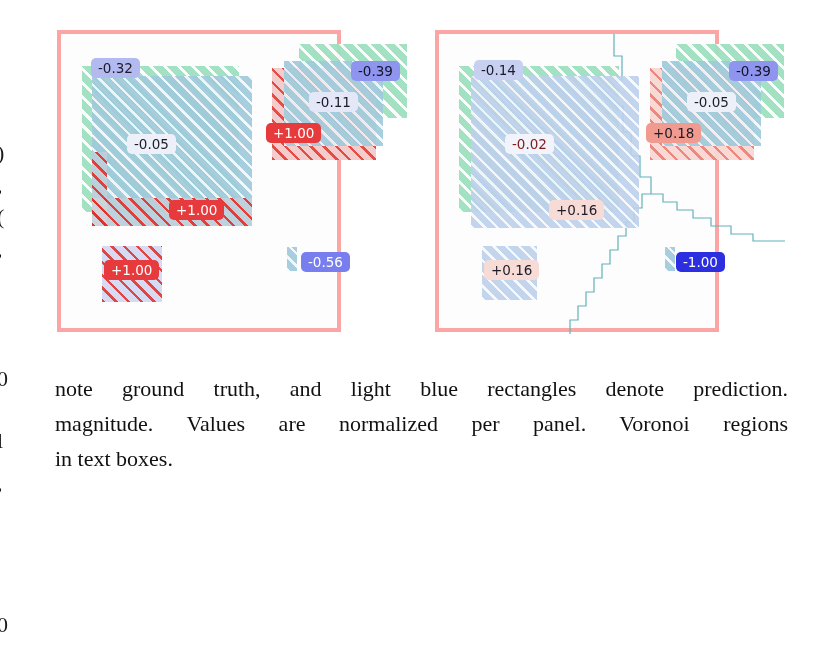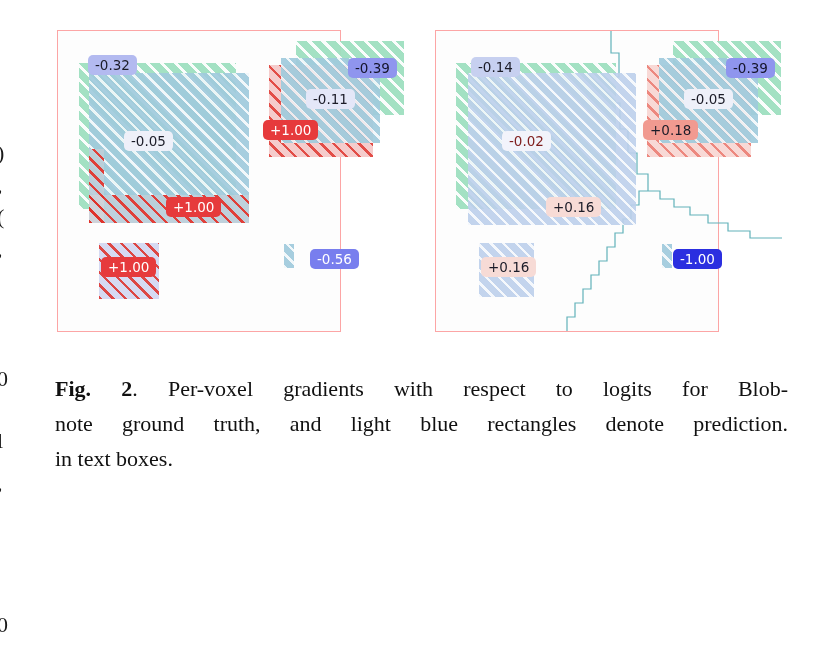--- a/index.html
+++ b/index.html
@@ -3,21 +3,21 @@
 <meta charset="utf-8">
 <style>
   html,body{margin:0;padding:0;}
   body{
     width:840px;height:656px;position:relative;overflow:hidden;
     background:#ffffff;
   }
   
   .panel{
     position:absolute;width:284px;height:302px;
-    background:#fdfdfd;border:1px solid #fca5a5;box-sizing:border-box;
+    background:#fdfdfd;border:4px solid #fca5a5;box-sizing:border-box;
   }
   .rect{position:absolute;}
   .h-green{
     background-color:#9fe0c0;
     background-image:repeating-linear-gradient(45deg,rgba(255,255,255,.95) 0px,rgba(255,255,255,.95) 3px,transparent 3px,transparent 10px);
     opacity:.95;
   }
   .h-blue{
     background-color:#a0cbdd;
     background-image:repeating-linear-gradient(45deg,rgba(255,255,255,.85) 0px,rgba(255,255,255,.85) 2.5px,transparent 2.5px,transparent 9px);
@@ -94,21 +94,21 @@
 
   <div class="rect h-blue" style="left:226px;top:213px;width:10px;height:24px"></div>
 
   <span class="vlabel" style="left: 30px; top: 24px; background-color: rgb(179, 186, 240); color: rgb(28, 28, 40);">-0.32</span>
   <span class="vlabel" style="left: 66px; top: 100px; background-color: rgb(238, 240, 249); color: rgb(28, 28, 40);">-0.05</span>
   <span class="vlabel" style="left: 108px; top: 166px; background-color: rgb(230, 58, 60); color: rgb(255, 255, 255);">+1.00</span>
   <span class="vlabel" style="left: 290px; top: 27px; background-color: rgb(143, 149, 238); color: rgb(20, 20, 42);">-0.39</span>
   <span class="vlabel" style="left: 248px; top: 58px; background-color: rgb(228, 231, 248); color: rgb(28, 28, 40);">-0.11</span>
   <span class="vlabel" style="left: 205px; top: 89px; background-color: rgb(230, 58, 60); color: rgb(255, 255, 255);">+1.00</span>
   <span class="vlabel" style="left: 43px; top: 226px; background-color: rgb(230, 58, 60); color: rgb(255, 255, 255);">+1.00</span>
-  <span class="vlabel" style="left: 252px; top: 218px; background-color: rgb(120, 126, 238); color: rgb(255, 255, 255);">-0.56</span>
+  <span class="vlabel" style="left: 240px; top: 218px; background-color: rgb(120, 126, 238); color: rgb(255, 255, 255);">-0.56</span>
 </div>
 
 <div class="panel" style="left:435px;top:30px">
 
   <svg class="voronoi" width="346" height="300" viewBox="0 0 346 300">
     <polyline points="175,0 175,22 183,22 183,46 176,46 176,72 184,72 184,98 192,98 192,122 201,122 201,143 212,143 212,160" fill="none" stroke="#62b2ba" stroke-width="1.2"></polyline>
     <polyline points="212,160 203,160 203,174 195,174 195,188 187,188 187,202 179,202 179,216 171,216 171,230 163,230 163,244 155,244 155,258 147,258 147,272 139,272 139,286 131,286 131,300" fill="none" stroke="#62b2ba" stroke-width="1.2"></polyline>
     <polyline points="212,160 224,160 224,168 238,168 238,176 254,176 254,184 272,184 272,192 292,192 292,200 314,200 314,207 346,207" fill="none" stroke="#62b2ba" stroke-width="1.2"></polyline>
   </svg>
 
@@ -127,16 +127,16 @@
   <span class="vlabel" style="left: 66px; top: 100px; background-color: rgb(242, 243, 251); color: #7f1d1d;">-0.02</span>
   <span class="vlabel" style="left: 110px; top: 166px; background-color: rgb(247, 219, 214); color: rgb(28, 28, 40);">+0.16</span>
   <span class="vlabel" style="left: 290px; top: 27px; background-color: rgb(143, 149, 238); color: rgb(20, 20, 42);">-0.39</span>
   <span class="vlabel" style="left: 248px; top: 58px; background-color: rgb(238, 240, 249); color: rgb(28, 28, 40);">-0.05</span>
   <span class="vlabel" style="left: 207px; top: 89px; background-color: rgb(241, 154, 144); color: rgb(28, 28, 40);">+0.18</span>
   <span class="vlabel" style="left: 45px; top: 226px; background-color: rgb(247, 219, 214); color: rgb(28, 28, 40);">+0.16</span>
   <span class="vlabel" style="left: 237px; top: 218px; background-color: rgb(43, 47, 224); color: rgb(255, 255, 255);">-1.00</span>
 </div>
 
 <div class="caption">
-  <div class="cline"><b>Fig. 2</b><span>.  Per-voxel gradients with respect to logits for Blob-</span></div>
   <div class="cline">note ground truth, and light blue rectangles denote prediction.</div>
+  <div class="cline">magnitude. Values are normalized per panel. Voronoi regions</div>
   <div class="cline last">in text boxes.</div>
 </div>
 
 </body></html>

